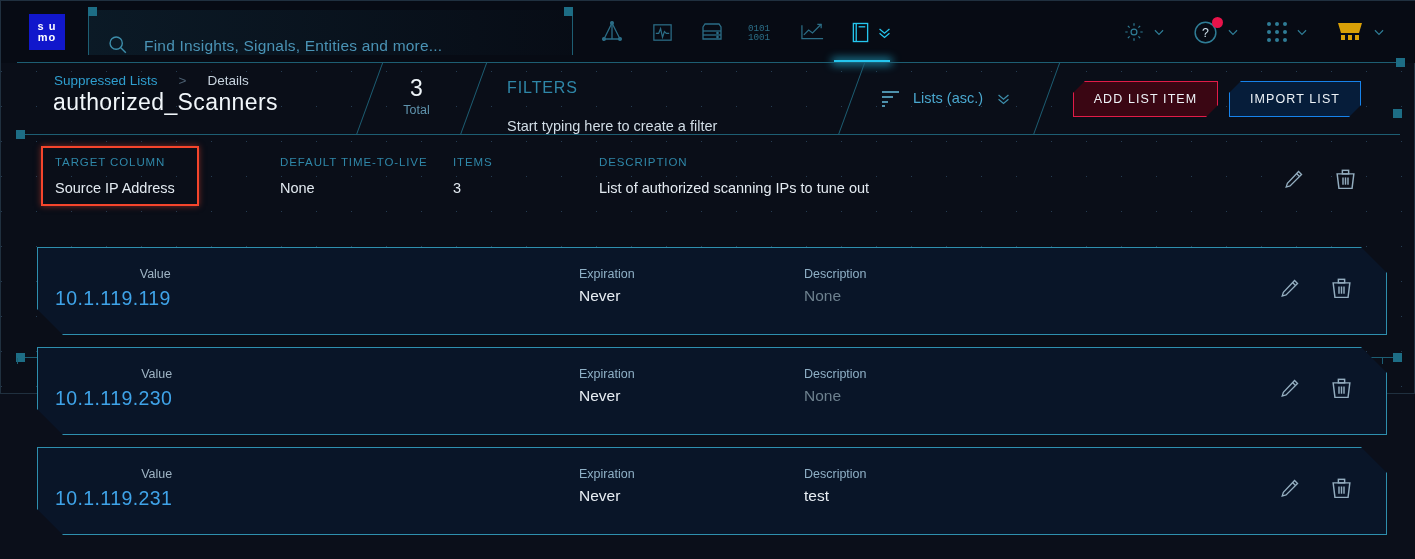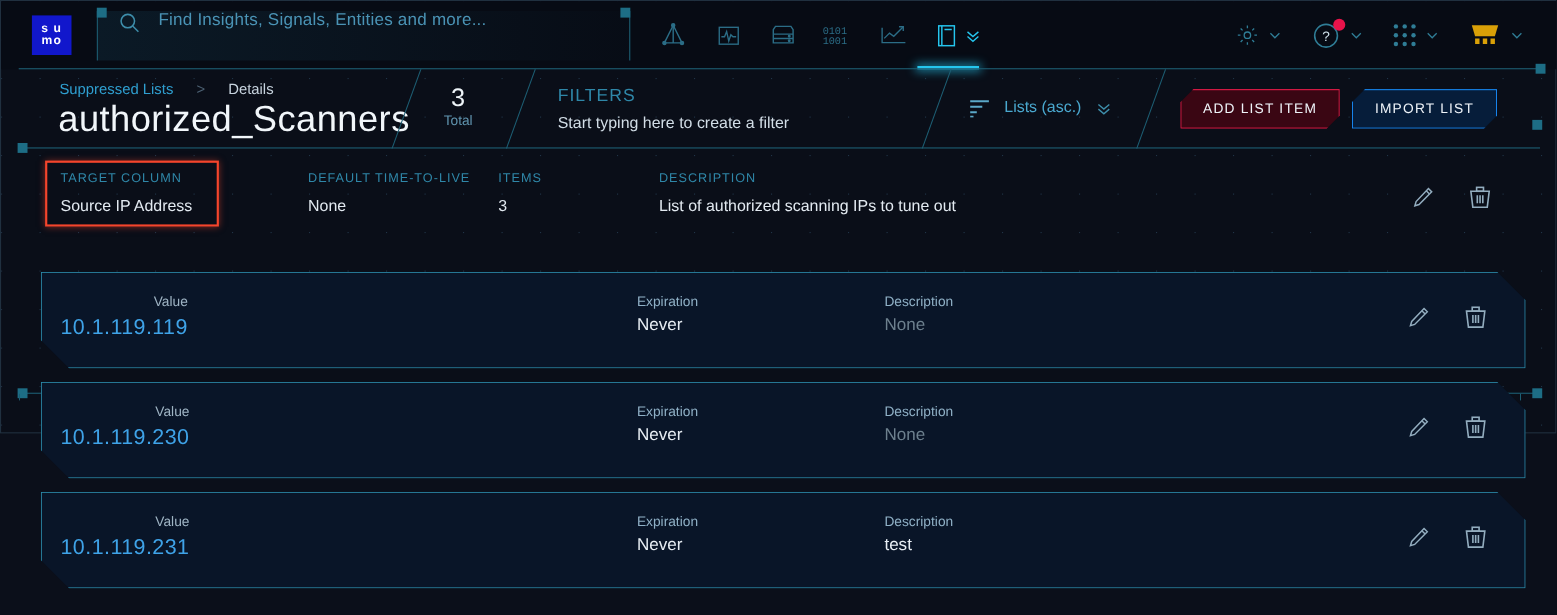--- a/index.html
+++ b/index.html
@@ -38,21 +38,21 @@
     background: #1117cc;
     display:flex; flex-direction:column; align-items:center; justify-content:center;
     color:#fff; font-size:11px; line-height:11px; font-weight:700;
     font-family:"Liberation Sans", sans-serif; letter-spacing:1px;
   }
   .logo div { transform: scaleX(1); }
 
   .searchbox {
     position:relative; margin-left:23px; width:485px; height:45px;
     border-left:1px solid #1d5e73; border-right:1px solid #1d5e73;
-    display:flex; align-items:flex-start;
+    display:flex; align-items:flex-end;
     background: linear-gradient(90deg, rgba(20,60,80,.30), rgba(12,28,42,.08));
   }
   .searchbox::before, .searchbox::after {
     content:''; position:absolute; top:-3px; width:9px; height:9px; background:#1d6d85;
   }
   .searchbox::before { left:-1px; }
   .searchbox::after { right:-1px; }
   .search-ph {
     margin-left:16px; color:#4a93b5; font-size:15.5px; letter-spacing:.2px;
   }
@@ -89,35 +89,35 @@
   .tb-underline::after {
     content:''; position:absolute; right:-2px; top:-25px; width:9px; height:9px; background:#1d6d85;
   }
 
   .crumbs { position:absolute; left:53px; top:10px; font-size:13.5px; display:flex; gap:21px; }
   .crumb-link { color:#2f9fd0; }
   .crumb-sep { color:#4c6072; }
   .crumb-cur { color:#c7d3de; }
   .page-title {
     position:absolute; left:52px; top:26px;
-    font-size:33px; color:#f1f6fa; letter-spacing:.4px;
+    font-size:23px; color:#f1f6fa; letter-spacing:.4px;
   }
 
   .slash {
     position:absolute; width:1px; height:72px;
     background:#1d5e73; transform:skewX(-20deg);
   }
 
   .total-block { position:absolute; left:378px; top:12px; width:75px; text-align:center; }
   .total-num { font-size:23px; color:#eef4f8; }
   .total-lbl { font-size:12.5px; color:#5f93ad; margin-top:1px; }
 
   .filters { position:absolute; left:506px; top:16px; }
   .filters-lbl { font-size:16px; color:#2f87a8; letter-spacing:.9px; }
-  .filters-ph { font-size:14.5px; color:#d2dde6; margin-top:7px; }
+  .filters-ph { font-size:14.5px; color:#d2dde6; margin-top:21px; }
 
   .sortbox { position:absolute; left:880px; top:26px; display:flex; align-items:center; gap:12px; }
   .sort-txt { font-size:14.5px; color:#4aa8cf; }
 
   .btn {
     position:absolute; height:36px; display:flex; align-items:center; justify-content:center;
     font-size:12.5px; letter-spacing:1.1px; color:#eef3f8;
     clip-path: polygon(12px 0, 100% 0, 100% calc(100% - 12px), calc(100% - 12px) 100%, 0 100%, 0 12px);
   }
   .btn-add {

